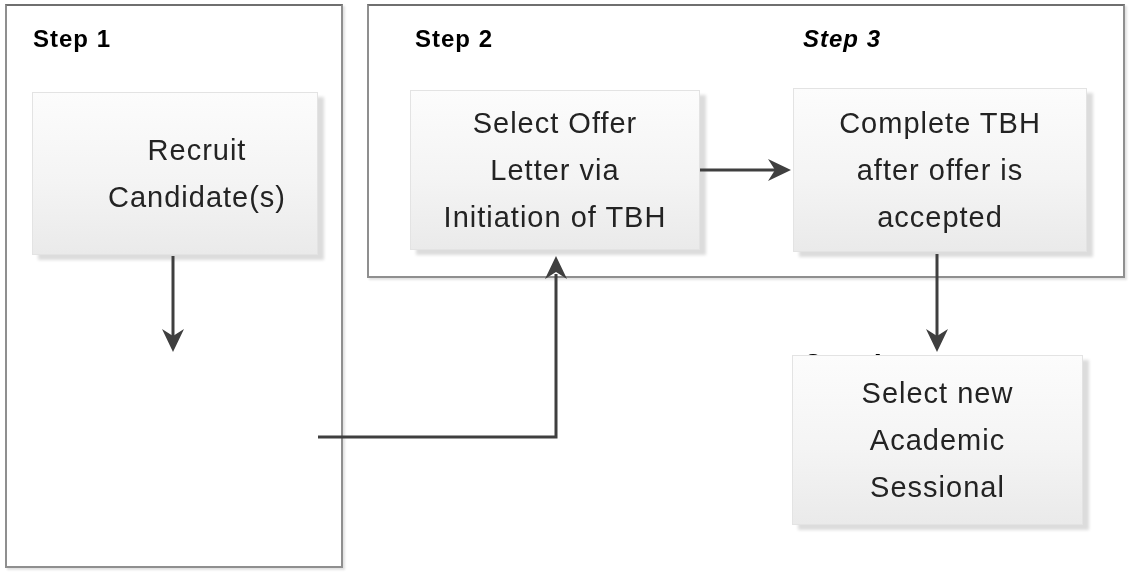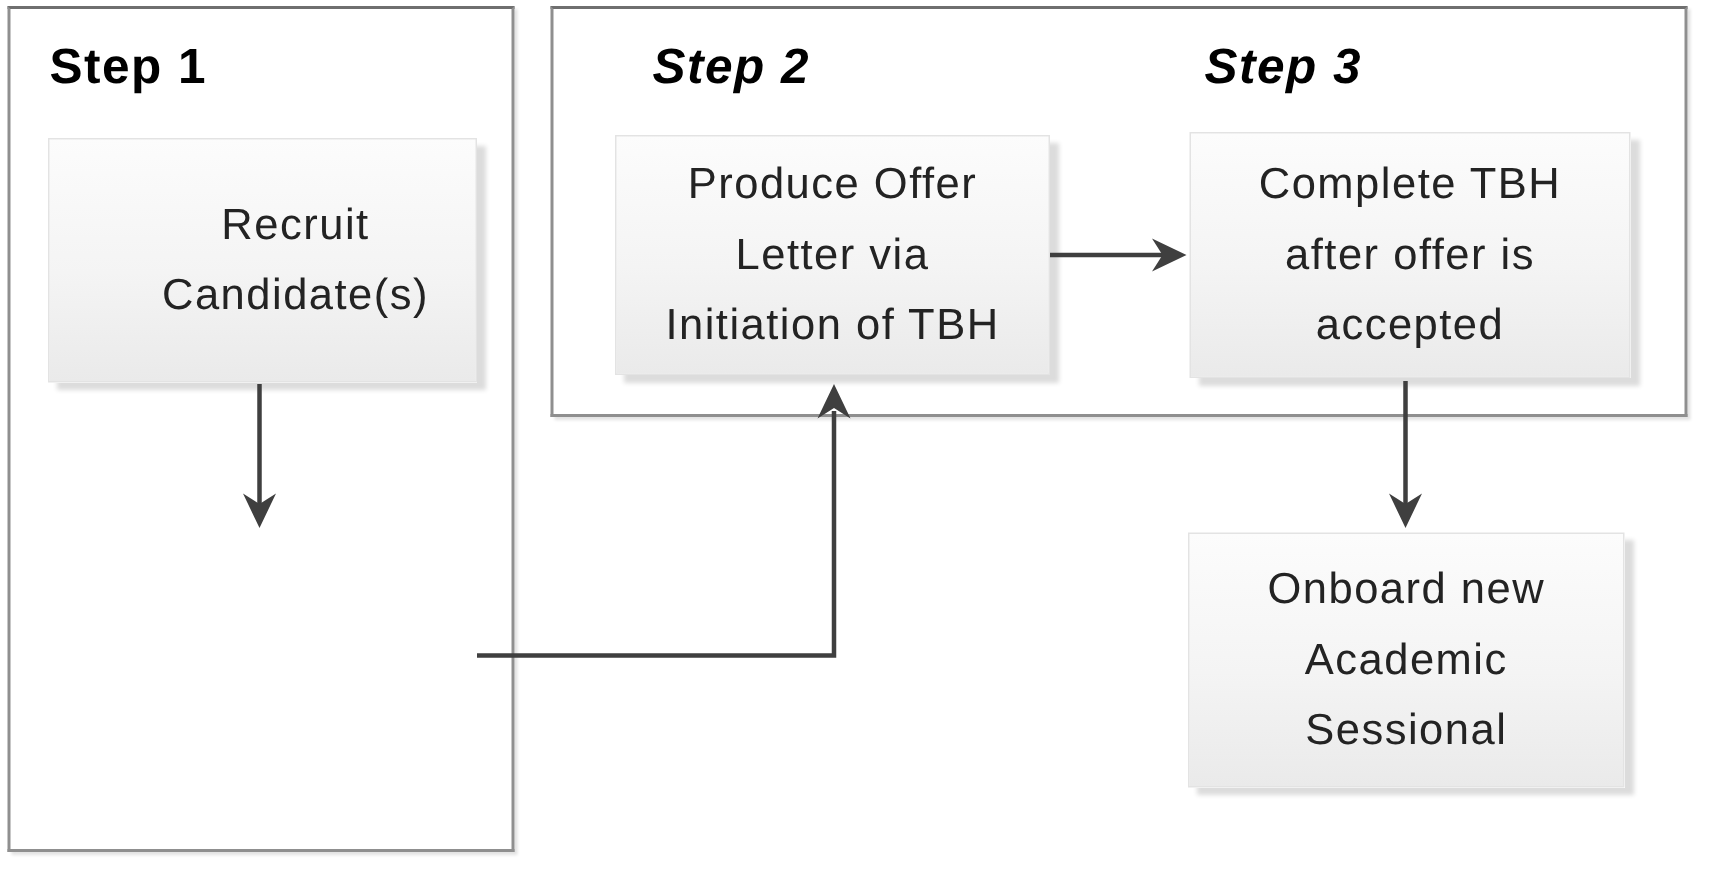--- a/index.html
+++ b/index.html
@@ -18,28 +18,28 @@
     background: #ffffff;
     border: 2px solid #8f8f8f;
     border-top-color: #6f6f6f;
     box-shadow: 2px 2px 2px #e2e2e2;
   }
   #panel-step1 { left: 5px; top: 4px; width: 338px; height: 564px; }
   #panel-steps23 { left: 367px; top: 4px; width: 758px; height: 274px; }
 
   .step-heading {
     position: absolute;
-    font-size: 33px;
+    font-size: 24px;
     font-weight: bold;
     letter-spacing: 1px;
     color: #000000;
     white-space: nowrap;
   }
   #heading-step1 { left: 33px;  top: 25px; }
-  #heading-step2 { left: 435px; top: 25px; font-style: italic; }
+  #heading-step2 { left: 415px; top: 25px; }
   #heading-step3 { left: 803px; top: 25px; font-style: italic; }
   #heading-step4 { left: 805px; top: 314px; margin-top: 35px; }
 
   .flow-box {
     position: absolute;
     display: flex;
     align-items: center;
     justify-content: center;
     text-align: center;
     white-space: pre-line;
@@ -79,27 +79,27 @@
   <div class="panel" id="panel-step1"></div>
   <div class="panel" id="panel-steps23"></div>
 
   <div class="step-heading" id="heading-step1">Step 1</div>
   <div class="step-heading" id="heading-step2">Step 2</div>
   <div class="step-heading" id="heading-step3">Step 3</div>
   <div class="step-heading" id="heading-step4">Step 4</div>
 
   <div class="flow-box" id="box-recruit">Recruit
 Candidate(s)</div>
-  <div class="flow-box" id="box-produce">Produce Offer
+  <div class="flow-box" id="box-produce">Select Offer
 Letter via
 Initiation of TBH</div>
   <div class="flow-box" id="box-complete">Complete TBH
 after offer is
 accepted</div>
-  <div class="flow-box" id="box-onboard">Onboard new
+  <div class="flow-box" id="box-onboard">Select new
 Academic
 Sessional</div>
 
   <svg id="connector-layer" width="1140" height="582" viewBox="0 0 1140 582">
     <g>
       <line class="connector-line" x1="173" y1="256" x2="173" y2="336"></line>
       <path class="connector-head" d="M173 352 L162 329 L173 336 L184 329 Z"></path>
     </g>
     <g>
       <polyline class="connector-line" points="318,437 556,437 556,274"></polyline>

